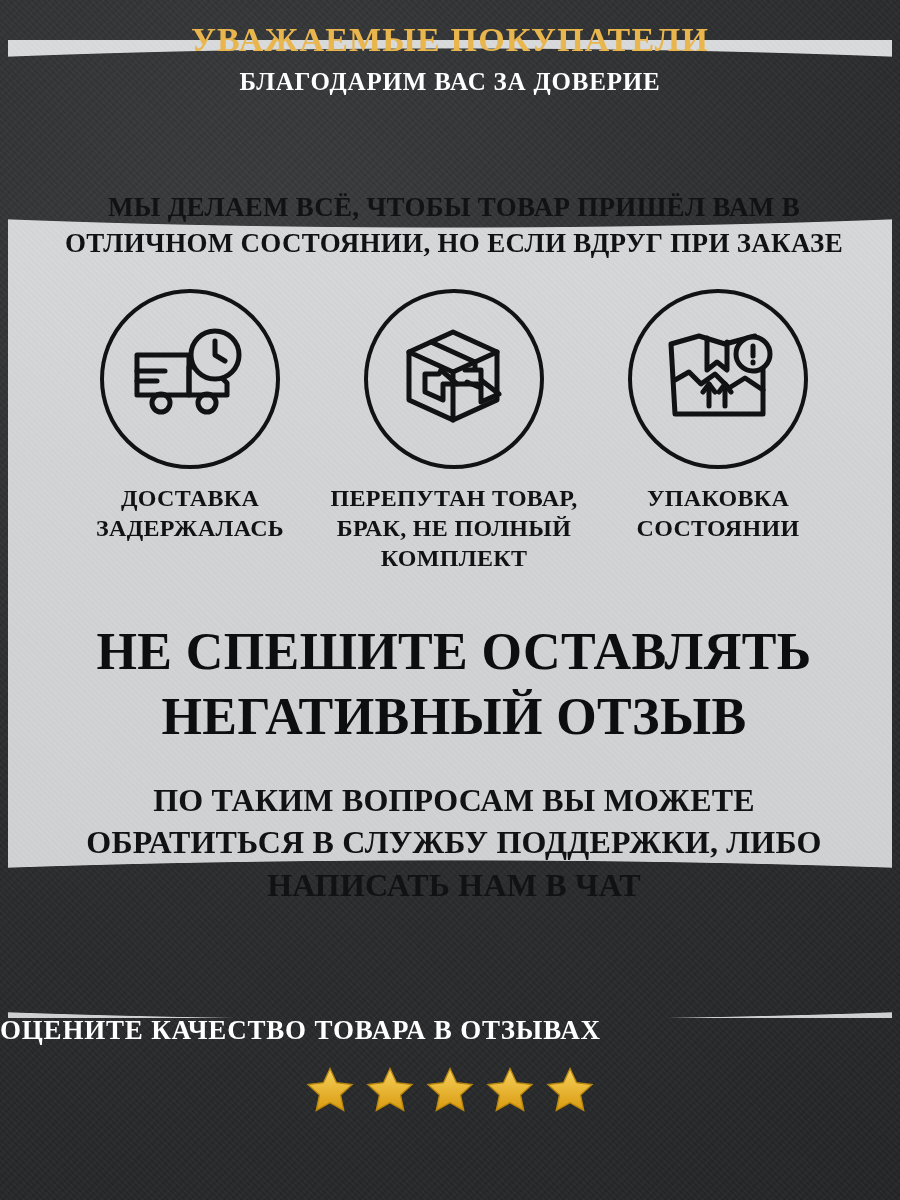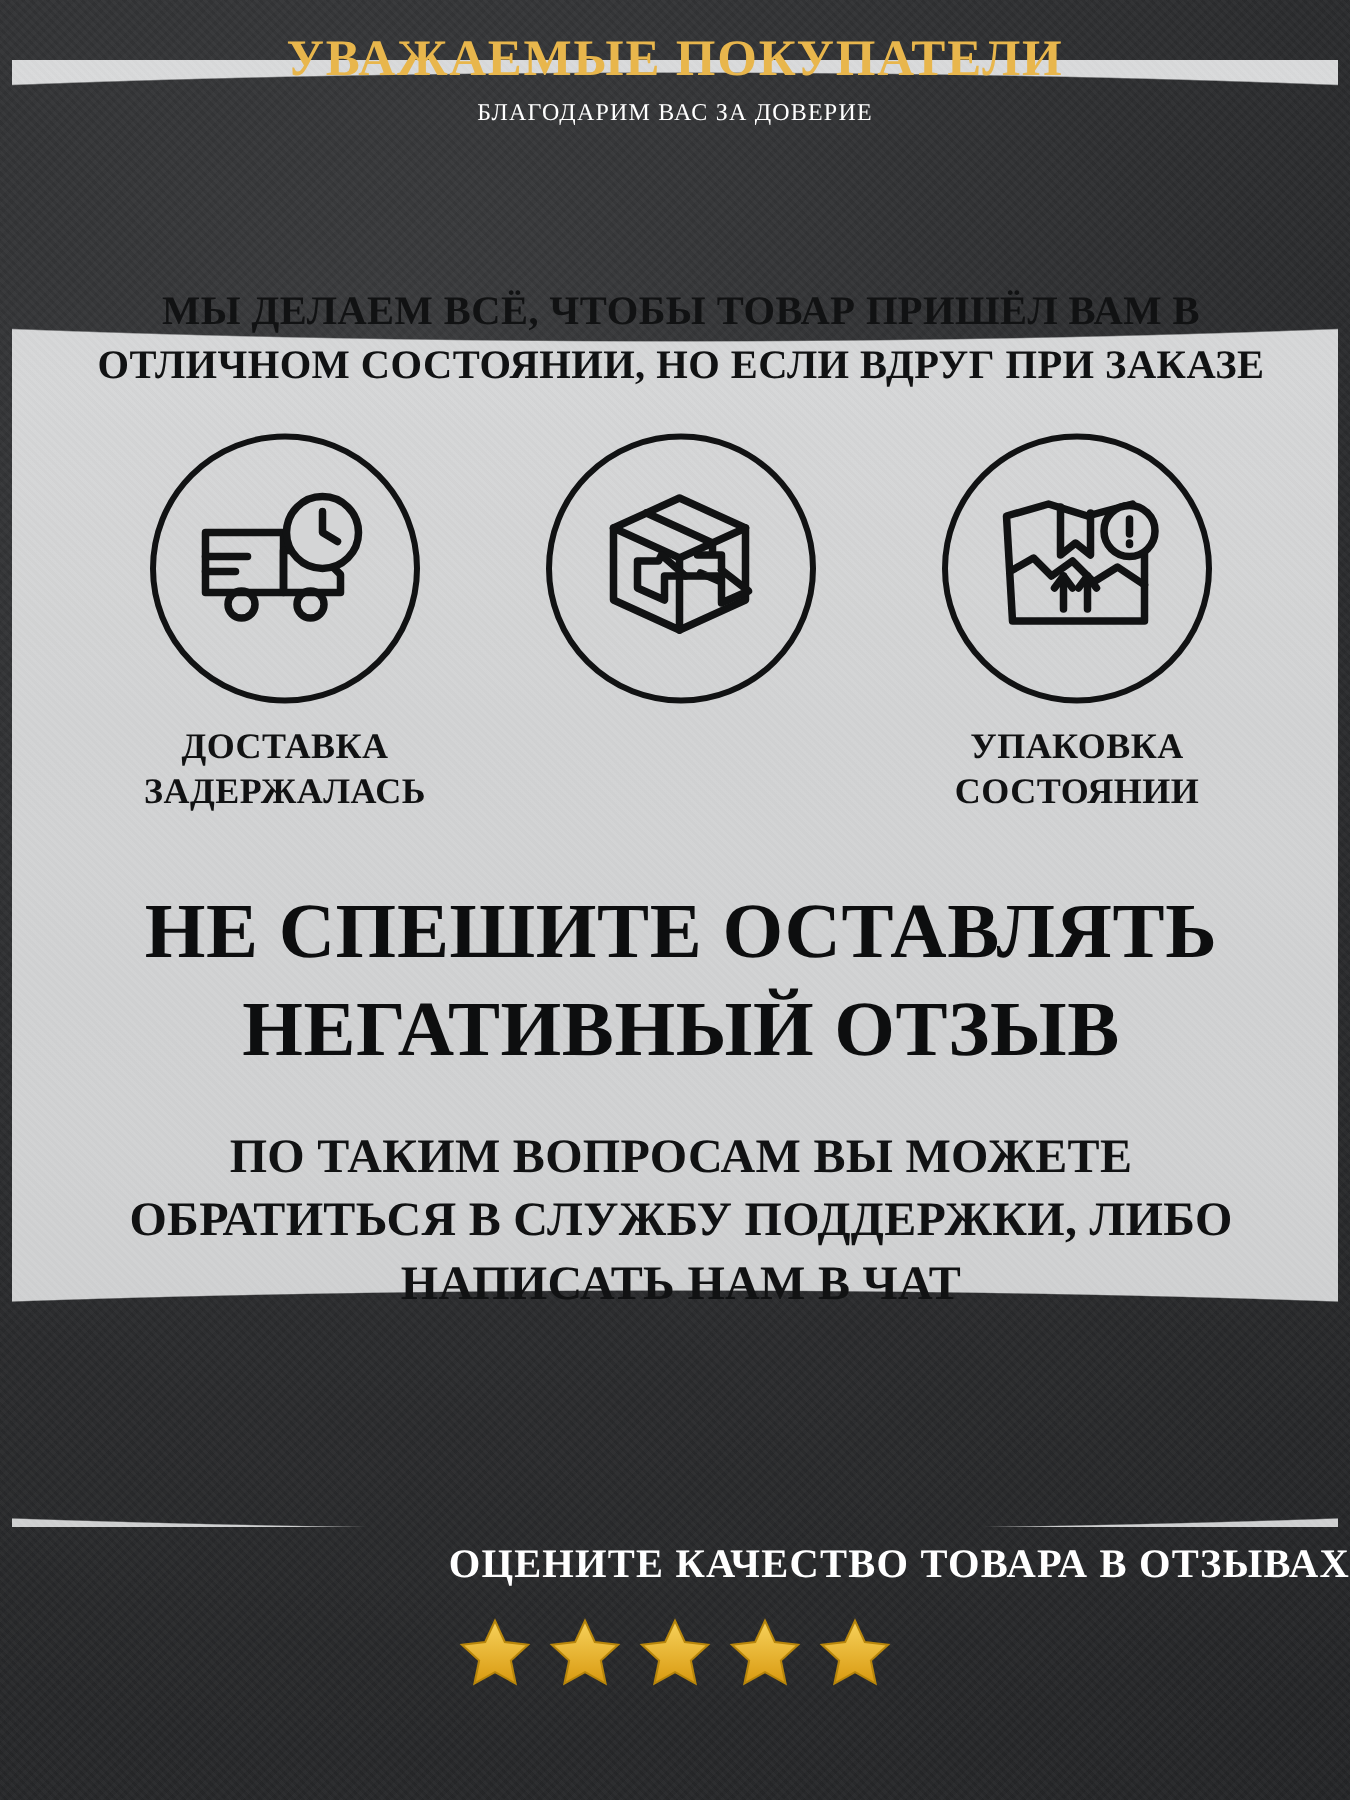--- a/index.html
+++ b/index.html
@@ -57,22 +57,22 @@
   }
   .header .line1 {
     color: #e8b64c;
     font-size: 34px;
     font-weight: bold;
     letter-spacing: 1.2px;
     line-height: 1.08;
   }
   .header .line2 {
     color: #ffffff;
-    font-size: 16px;
-    font-weight: normal;
+    font-size: 25px;
+    font-weight: bold;
     letter-spacing: 0.8px;
     line-height: 1.16;
     margin-top: 8px;
     padding: 0 220px;
   }
 
   
   .content {
     position: absolute;
     left: 40px;
@@ -140,24 +140,24 @@
     letter-spacing: 0.2px;
     color: #111213;
     padding: 0 6px;
   }
 
   
   .footer {
     position: absolute;
     left: 0;
     right: 0;
-    bottom: 4px;
+    bottom: 16px;
     height: 200px;
     z-index: 7;
-    text-align: right;
+    text-align: left;
   }
   .footer-title {
     color: #ffffff;
     font-size: 27px;
     font-weight: bold;
     line-height: 1.25;
     letter-spacing: 0.8px;
     padding-top: 30px;
   }
   .stars {
@@ -215,20 +215,21 @@
               <path d="M14 30 L58 10 L102 30 L58 50 Z"></path>
               <path d="M14 30 V78 L58 98 V50"></path>
               <path d="M102 30 V78 L58 98"></path>
               <path d="M36 20 L80 40 V58"></path>
               <path d="M44 52 H30 V70 L48 78 V62 H62 L46 48 Z" fill="#d4d5d6"></path>
               <path d="M70 48 H86 V66 L72 60" fill="#d4d5d6"></path>
               <path d="M62 62 H86 V80 L104 72 L86 58" fill="#d4d5d6"></path>
             </svg>
           </span>
         </div>
+        <div class="icon-caption">ПЕРЕПУТАН ТОВАР, БРАК, НЕ ПОЛНЫЙ КОМПЛЕКТ</div>
       </div>
 
       <div class="icon-col">
         <div class="icon-circle">
           <span>
             <svg width="118" height="110" viewBox="0 0 118 110" fill="none" stroke="#111213" stroke-width="5" stroke-linecap="round" stroke-linejoin="round">
               <path d="M12 22 L40 14 L66 22 L96 14 L104 24 V92 H16 Z"></path>
               <path d="M48 16 V48 L58 40 L68 48 V20"></path>
               <path d="M16 58 L30 50 L42 62 L56 52 L70 66 L86 56 L104 68"></path>
               <path d="M50 84 V62"></path>

